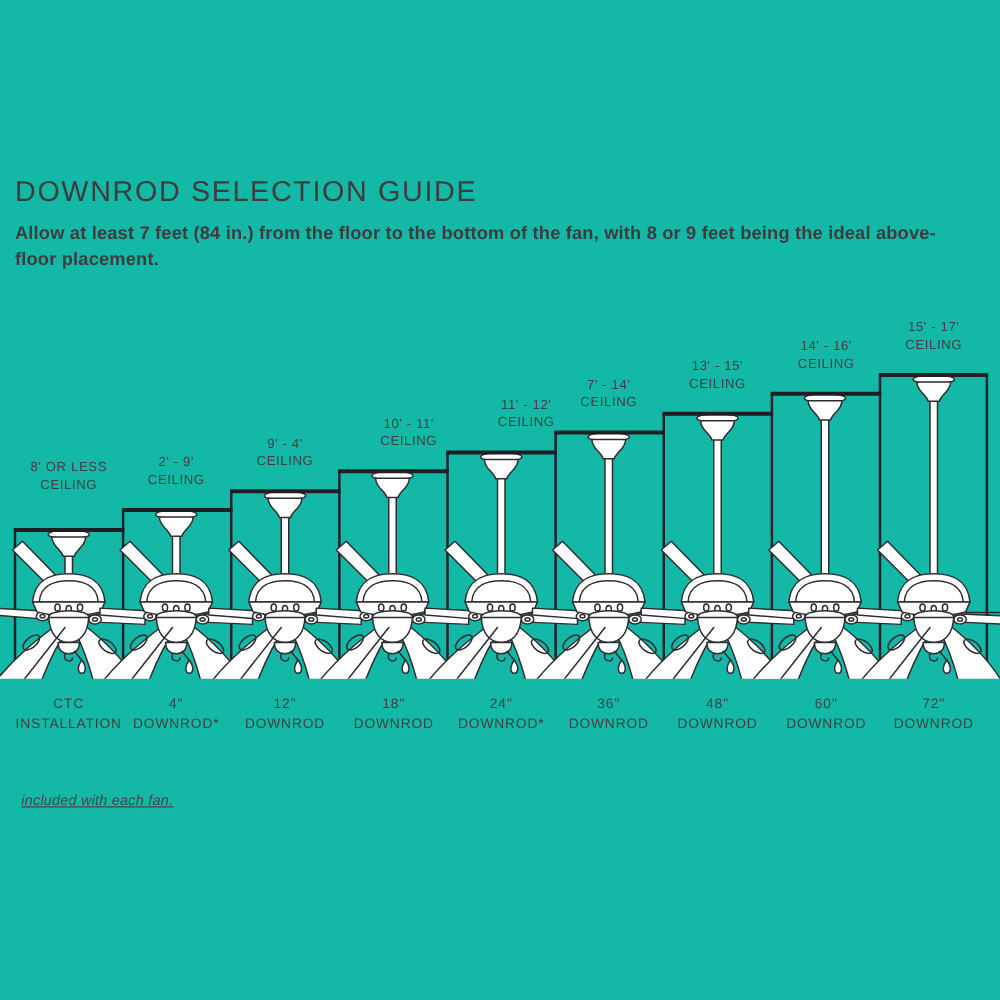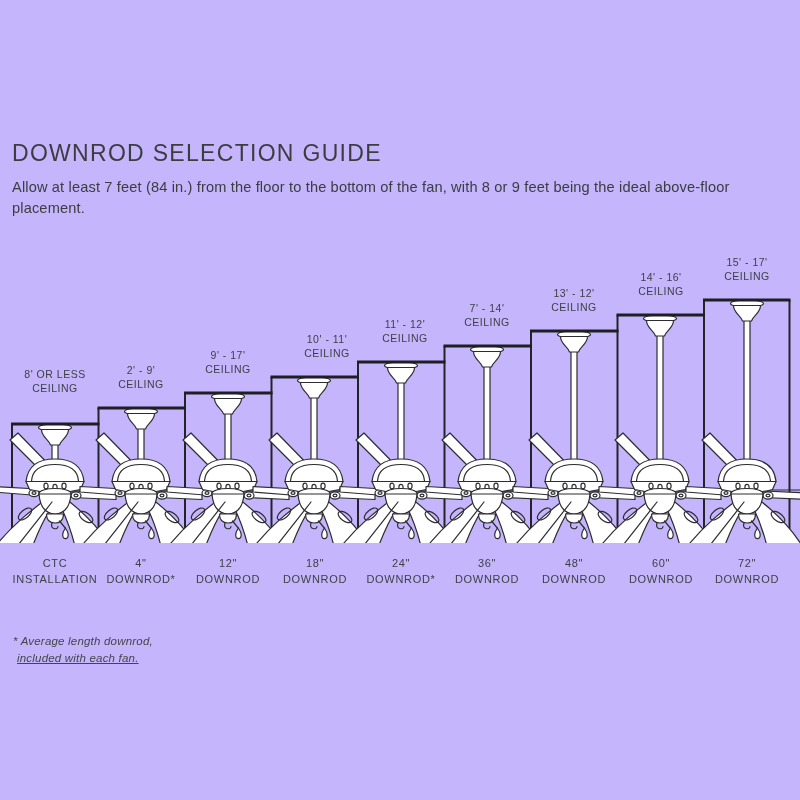--- a/index.html
+++ b/index.html
@@ -1,26 +1,26 @@
 <!DOCTYPE html>
 <html><head>
 <meta charset="utf-8">
 <style>
   html,body{margin:0;padding:0;background:#fff;}
   .page{
-    position:relative;width:800px;height:800px;background:#c4b5fd;overflow:hidden;
+    position:relative;width:800px;height:800px;background:#14b8a6;overflow:hidden;
     font-family:"Liberation Sans",sans-serif;color:#3f3f41;
   }
   .title{
     position:absolute;left:12px;top:140px;margin:0;
     font-size:23px;font-weight:400;letter-spacing:1.3px;color:#3d3c3f;
   }
   .subtitle{
     position:absolute;left:12px;top:177px;margin:0;width:762px;
-    font-size:14.6px;line-height:21px;letter-spacing:.15px;color:#3d3c3f;
+    font-size:14.6px;line-height:21px;letter-spacing:.15px;color:#3d3c3f;font-weight:bold;
   }
   .diagram-svg{position:absolute;left:0;top:230px;}
   .diagram-svg *{stroke:#2d2c30;stroke-width:1.2;fill:none;stroke-linejoin:round;stroke-linecap:round;}
   .diagram-svg .w{fill:#ffffff;}
   .diagram-svg .b2{stroke-width:2;stroke:#242327;stroke-linecap:butt;}
   .diagram-svg .b3{stroke-width:3.2;stroke:#1f1e22;stroke-linecap:butt;}
   .clabel,.dlabel{
     position:absolute;width:110px;text-align:center;color:#3f3f41;
   }
   .clabel{font-size:10.5px;line-height:13.5px;letter-spacing:.5px;}
@@ -184,37 +184,37 @@
 
   <div class="clabel" style="left:0px;top:368px">
     <span>8' OR LESS</span>
     <span>CEILING</span>
   </div>
   <div class="clabel" style="left:86px;top:364px">
     <span>2' - 9'</span>
     <span>CEILING</span>
   </div>
   <div class="clabel" style="left:173px;top:349px">
-    <span>9' - 17'</span>
+    <span>9' - 4'</span>
     <span>CEILING</span>
   </div>
   <div class="clabel" style="left:272px;top:333px">
     <span>10' - 11'</span>
     <span>CEILING</span>
   </div>
-  <div class="clabel" style="left:350px;top:318px">
+  <div class="clabel" style="left:366px;top:318px">
     <span>11' - 12'</span>
     <span>CEILING</span>
   </div>
   <div class="clabel" style="left:432px;top:302px">
     <span>7' - 14'</span>
     <span>CEILING</span>
   </div>
   <div class="clabel" style="left:519px;top:287px">
-    <span>13' - 12'</span>
+    <span>13' - 15'</span>
     <span>CEILING</span>
   </div>
   <div class="clabel" style="left:606px;top:271px">
     <span>14' - 16'</span>
     <span>CEILING</span>
   </div>
   <div class="clabel" style="left:692px;top:256px">
     <span>15' - 17'</span>
     <span>CEILING</span>
   </div>
@@ -250,17 +250,16 @@
   <div class="dlabel" style="left:606px">
     <span>60"</span>
     <span>DOWNROD</span>
   </div>
   <div class="dlabel" style="left:692px">
     <span>72"</span>
     <span>DOWNROD</span>
   </div>
 
   <p class="footnote">
-    <span class="fn1">* Average length downrod,</span>
     <span class="fn2">included with each fan.</span>
   </p>
 
 </div>
 
 </body></html>

